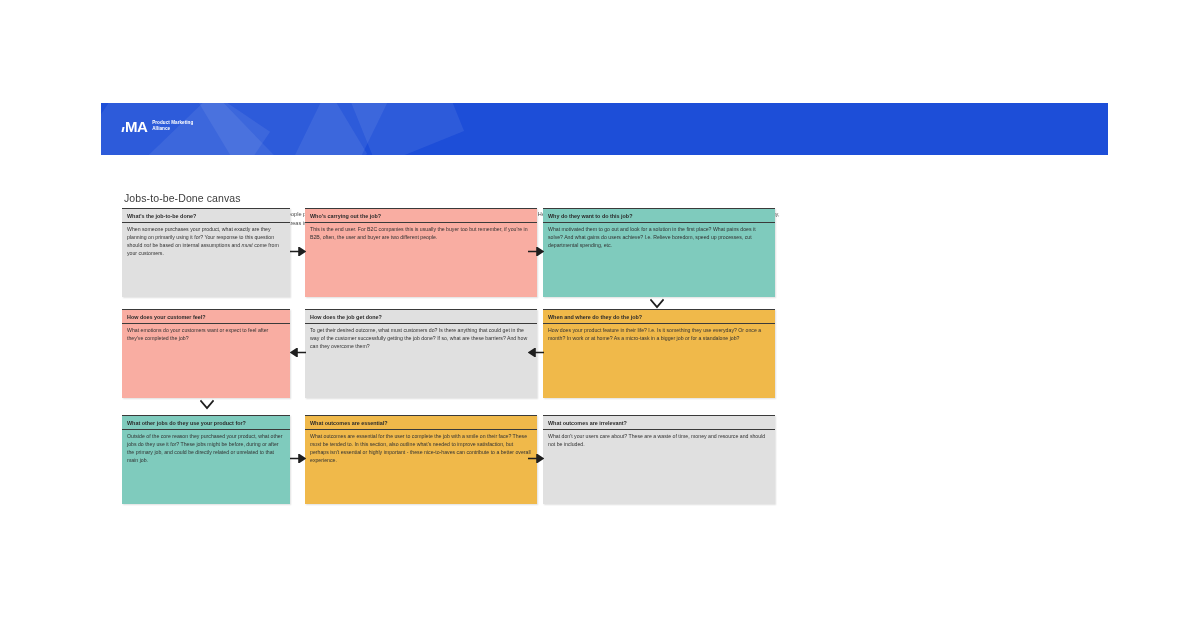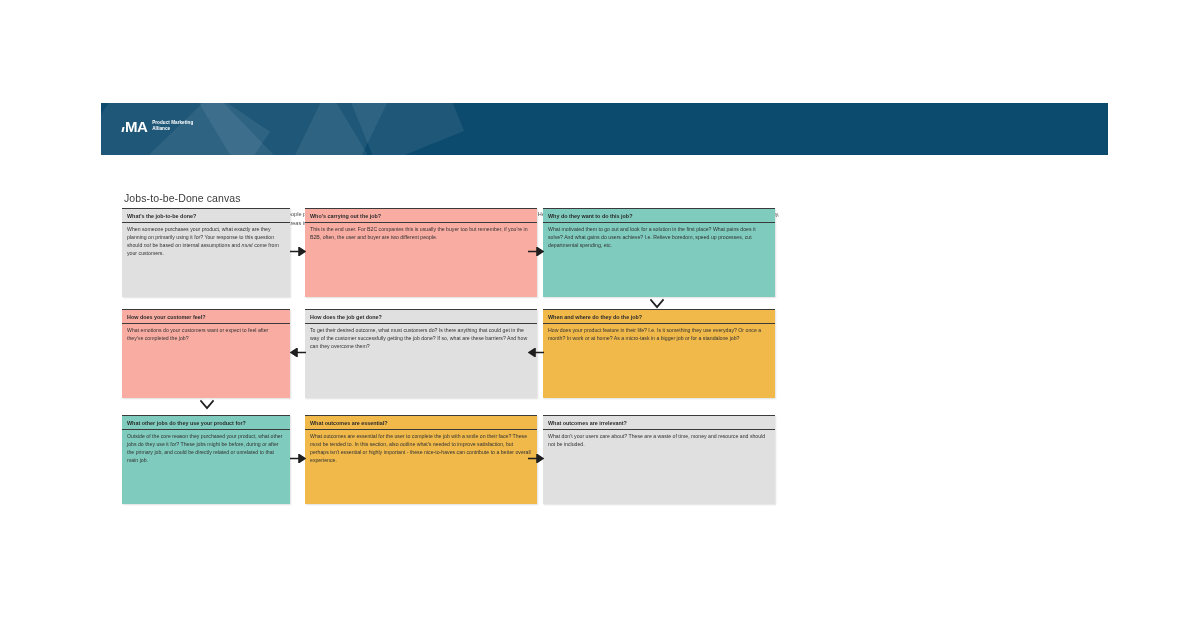--- a/index.html
+++ b/index.html
@@ -20,21 +20,21 @@
     background: #ffffff;
   }
 
   
   .brand-band {
     position: absolute;
     left: 101px;
     top: 103px;
     width: 1007px;
     height: 52px;
-    background: #0c4a6e;
+    background: #1d4ed8;
     overflow: hidden;
   }
   .band-shape {
     position: absolute;
     background: rgba(255, 255, 255, 0.075);
   }
   .band-shape.s1 {
     left: -10px; top: -26px;
     width: 150px; height: 150px;
     transform: rotate(34deg);

